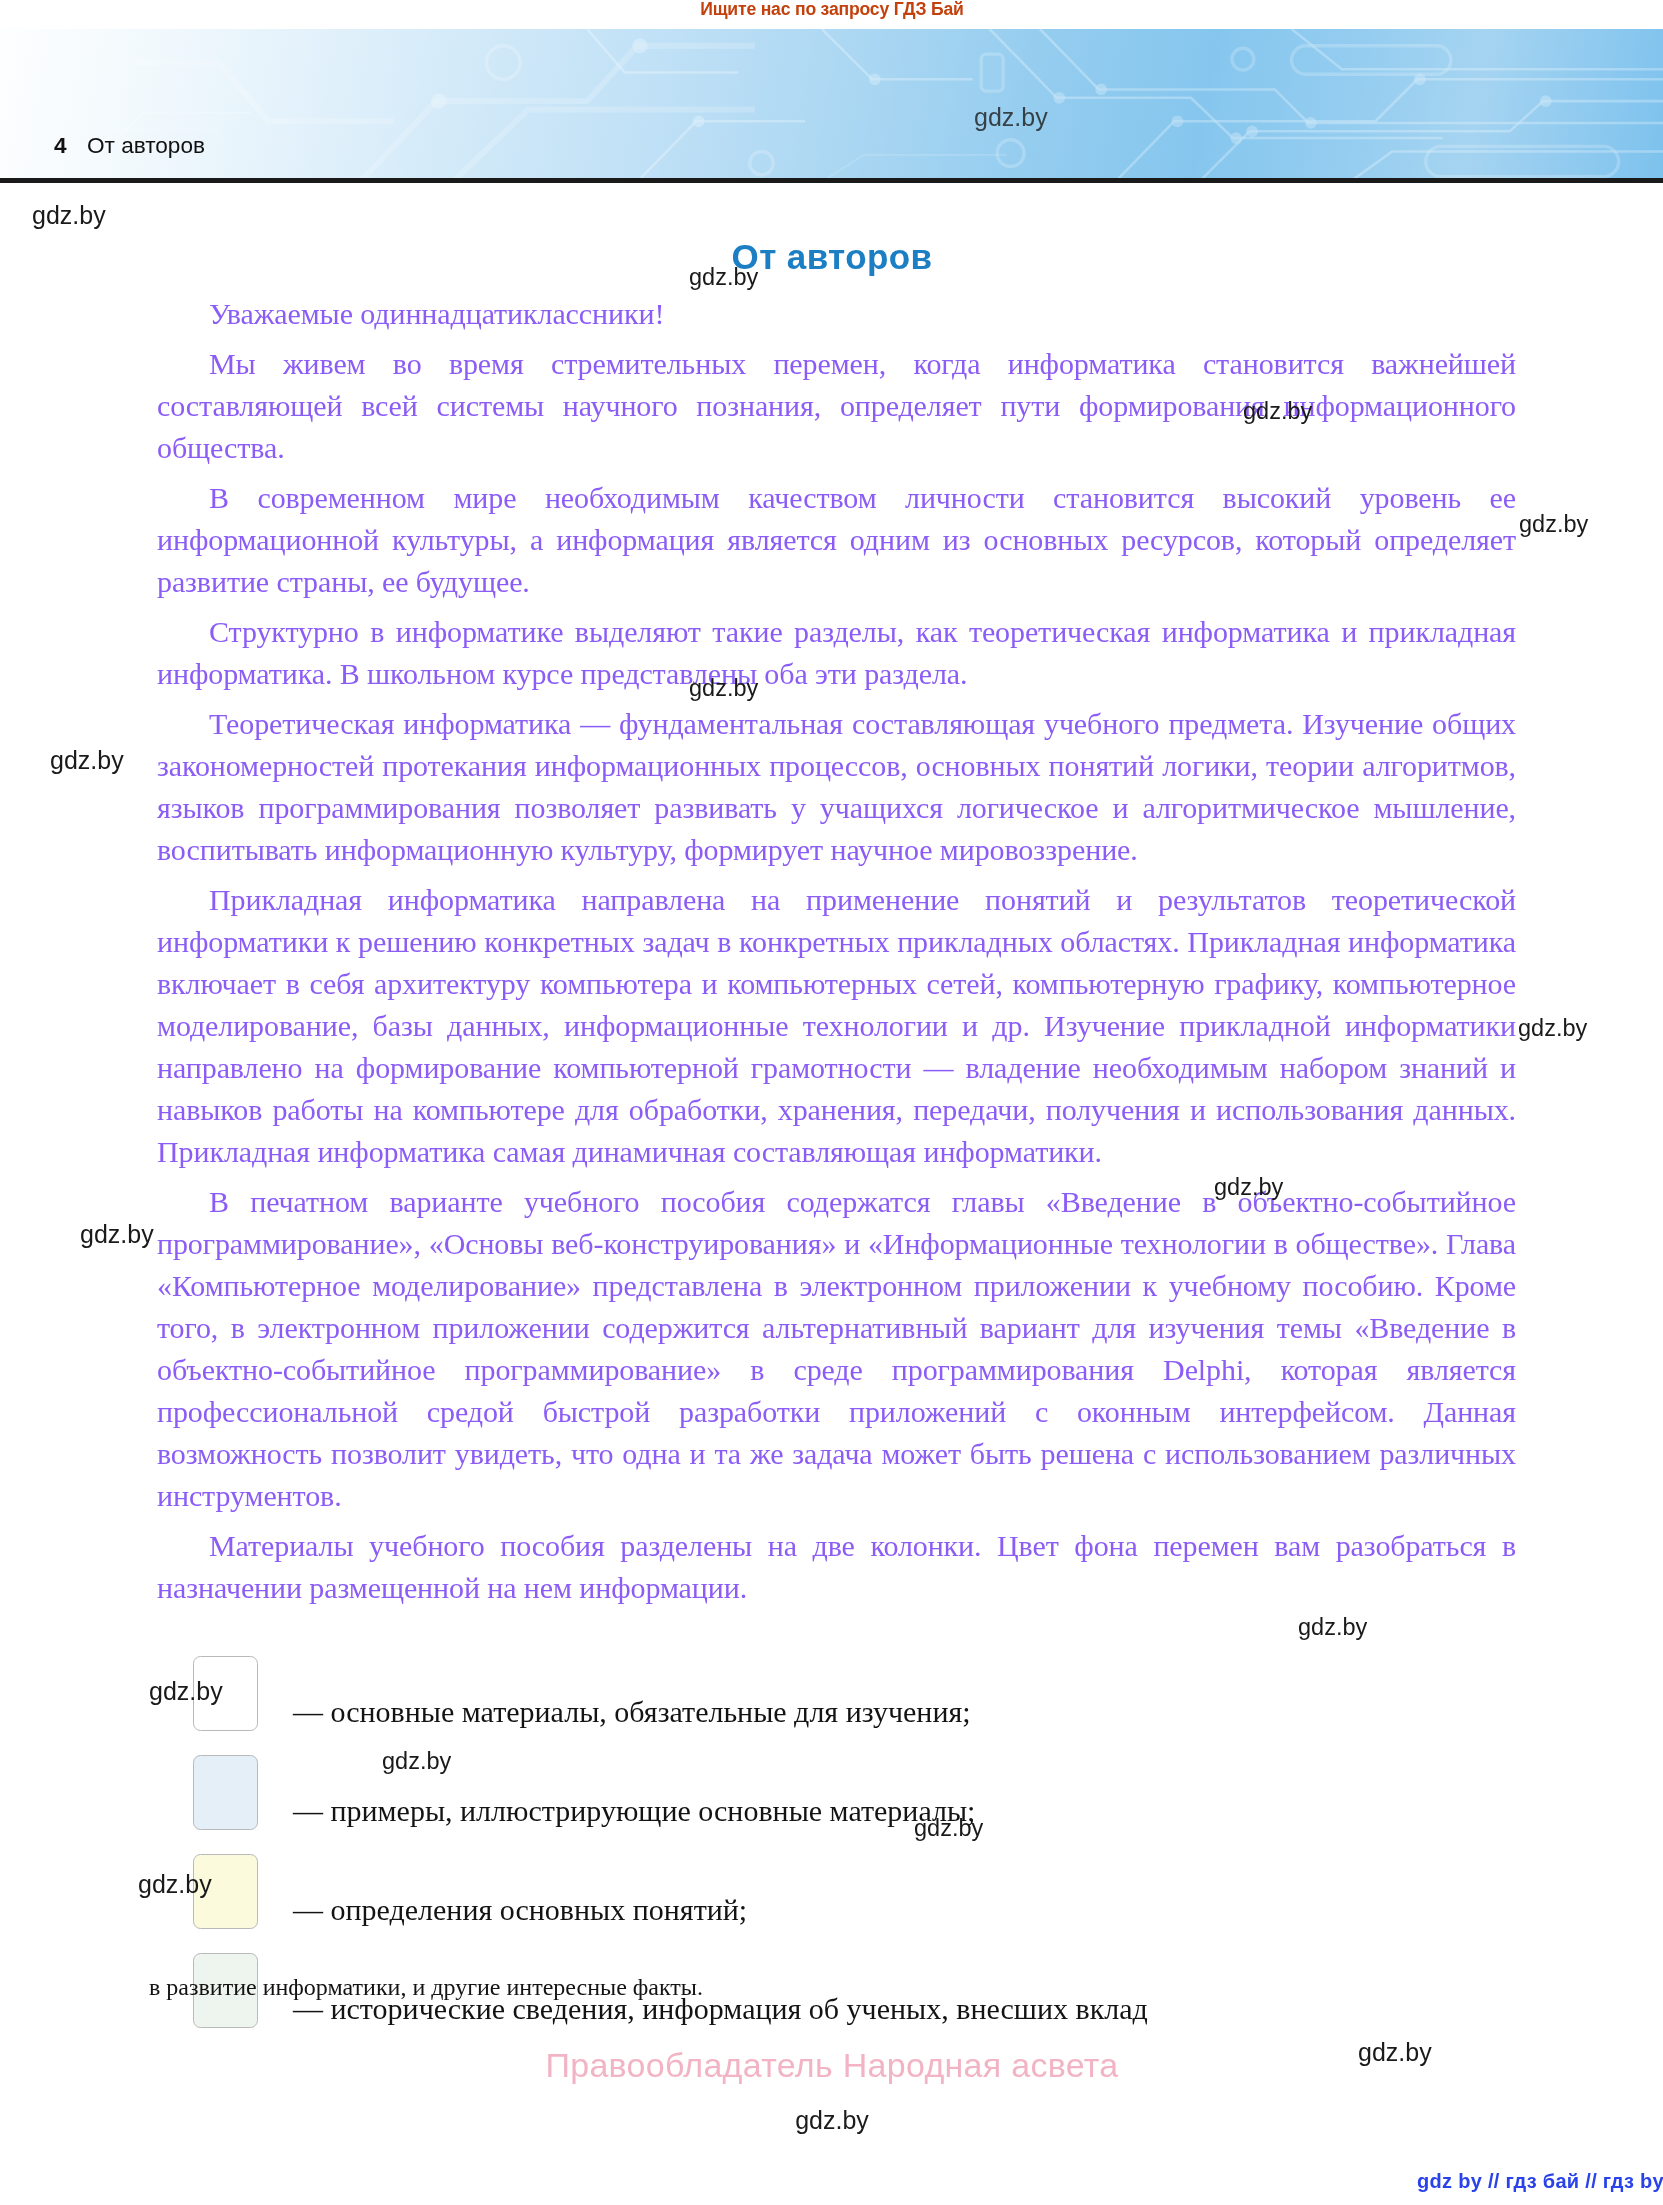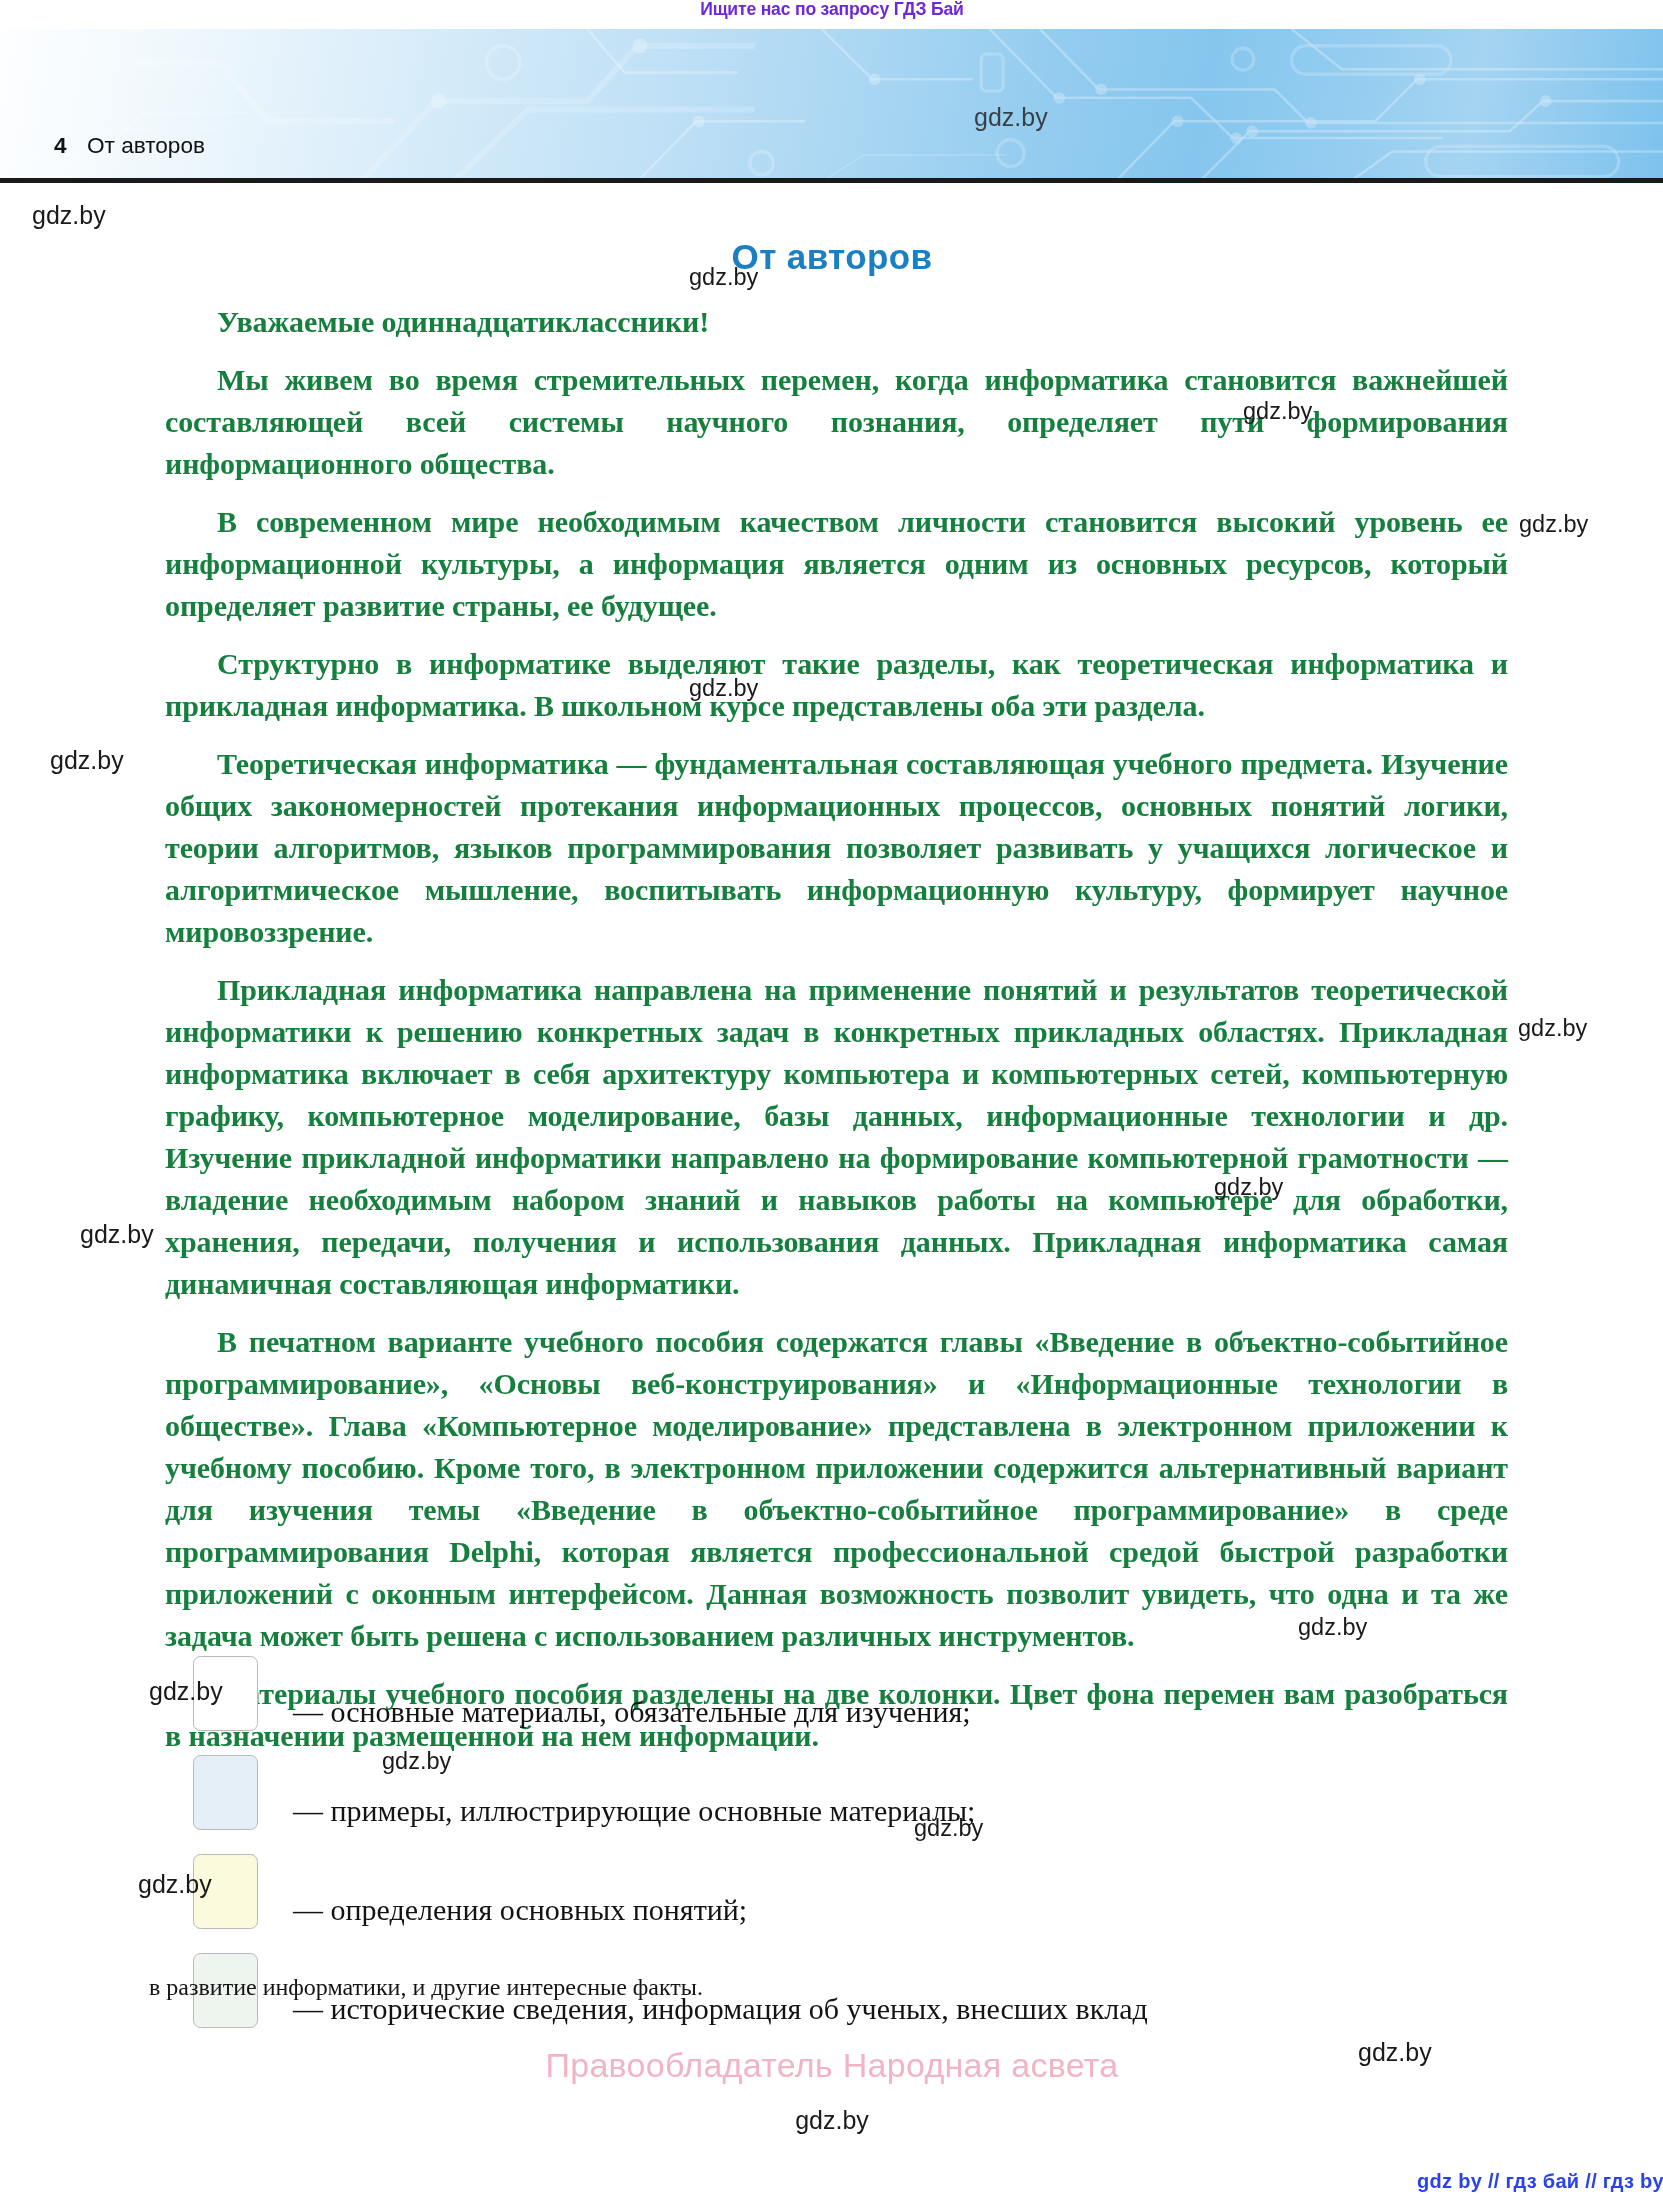--- a/index.html
+++ b/index.html
@@ -21,21 +21,21 @@
     top: 0; left: 0;
     width: 1664px;
     height: 18.4px;
     text-align: center;
     z-index: 40;
   }
   .promo-text {
     font-family: "Liberation Sans", sans-serif;
     font-size: 17.6px;
     font-weight: bold;
-    color: #6d28d9;
+    color: #c2410c;
     letter-spacing: -0.2px;
     line-height: 18.4px;
     white-space: nowrap;
   }
 
   
   .header-banner {
     position: absolute;
     top: 29px; left: 0;
     width: 1664px;
@@ -116,26 +116,25 @@
   .body-col {
     position: absolute;
     top: 285px;
     left: 149px;
     width: 1375px;
   }
   .para {
     font-family: "Liberation Serif", serif;
     font-size: 30px;
     line-height: 42px;
-    color: #15803d;
+    color: #8b5cf6;
     text-align: justify;
     text-indent: 52px;
-    margin: 16px;
+    margin: 8px;
     letter-spacing: -0.1px;
-    font-weight: bold;
   }
 
   
   .legend {
     position: absolute;
     top: 1656px;
     left: 149px;
     width: 1375px;
   }
   .legend-row {

